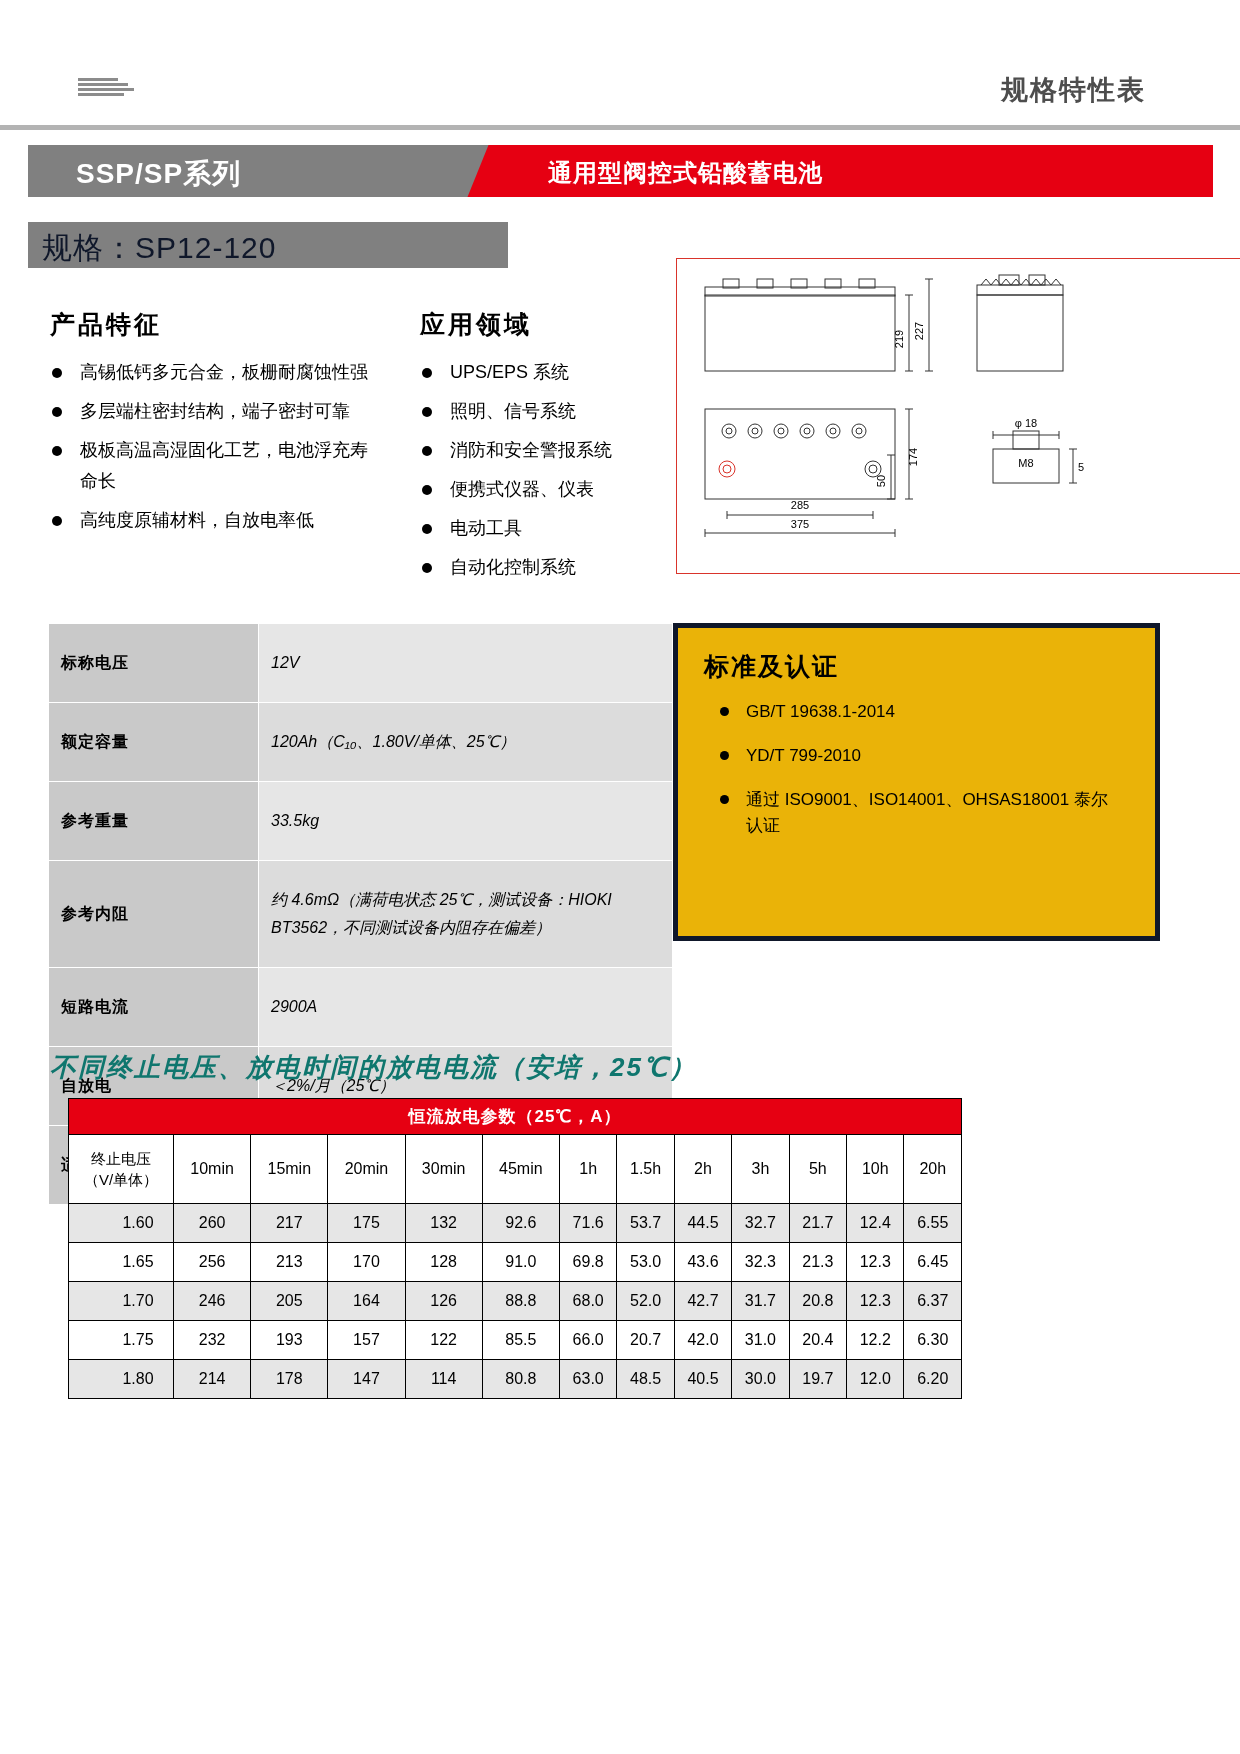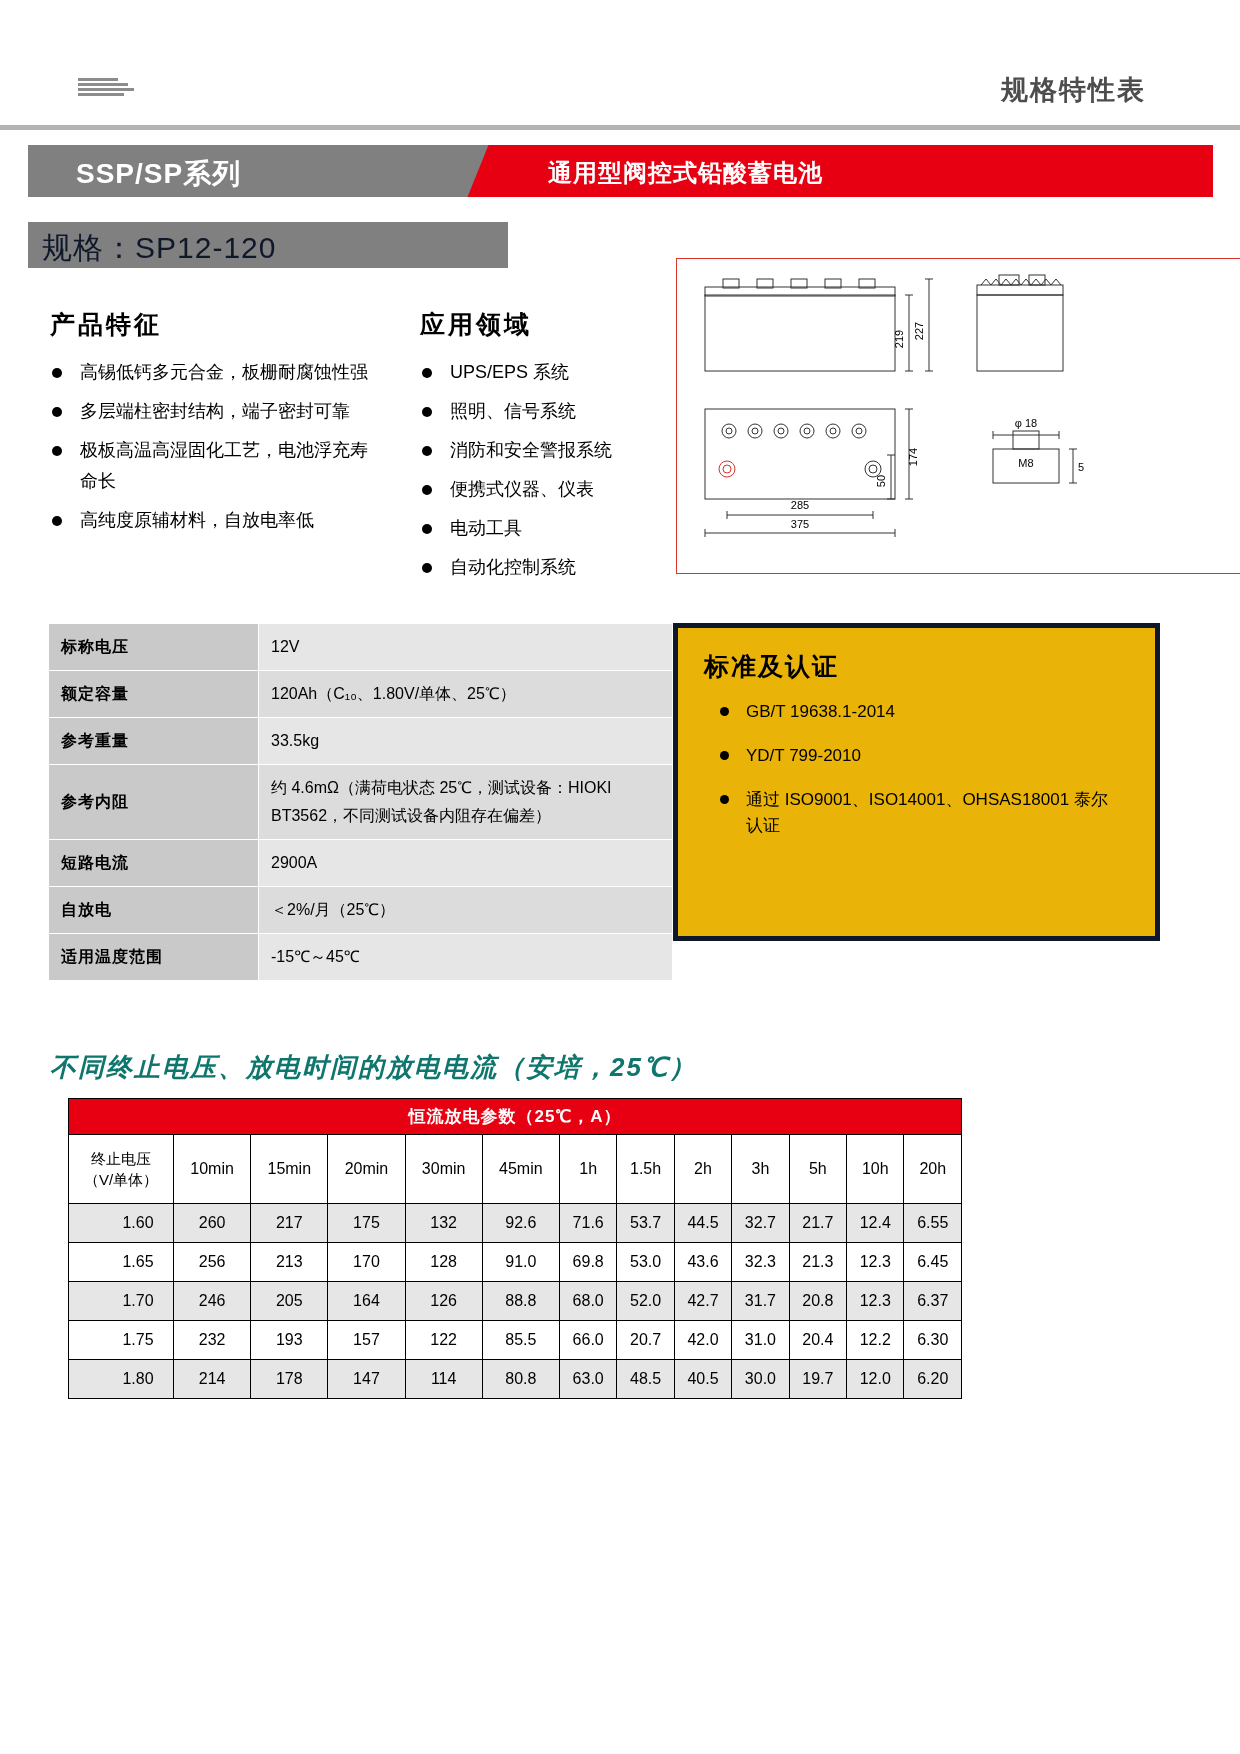--- a/index.html
+++ b/index.html
@@ -240,34 +240,35 @@
   .spec-table {
     position: absolute;
     left: 48px;
     top: 623px;
     width: 625px;
     border-collapse: collapse;
     font-size: 16px;
   }
   .spec-table td {
     border: 1px solid #ffffff;
-    padding: 9px 12px;
+    padding: 25px 12px;
     vertical-align: middle;
     line-height: 28px;
   }
   .spec-table td.k {
     width: 185px;
     background: #c9c9c9;
     font-weight: bold;
     letter-spacing: 1px;
     color: #000;
   }
   .spec-table td.v {
     background: #e6e6e6;
     color: #000;
+    font-style: italic;
   }
   .spec-table tr.alt td.k { background: #c9c9c9; }
   .spec-table tr.alt td.v { background: #dcdcdc; }
 
   
   .cert {
     position: absolute;
     left: 673px;
     top: 623px;
     width: 487px;

